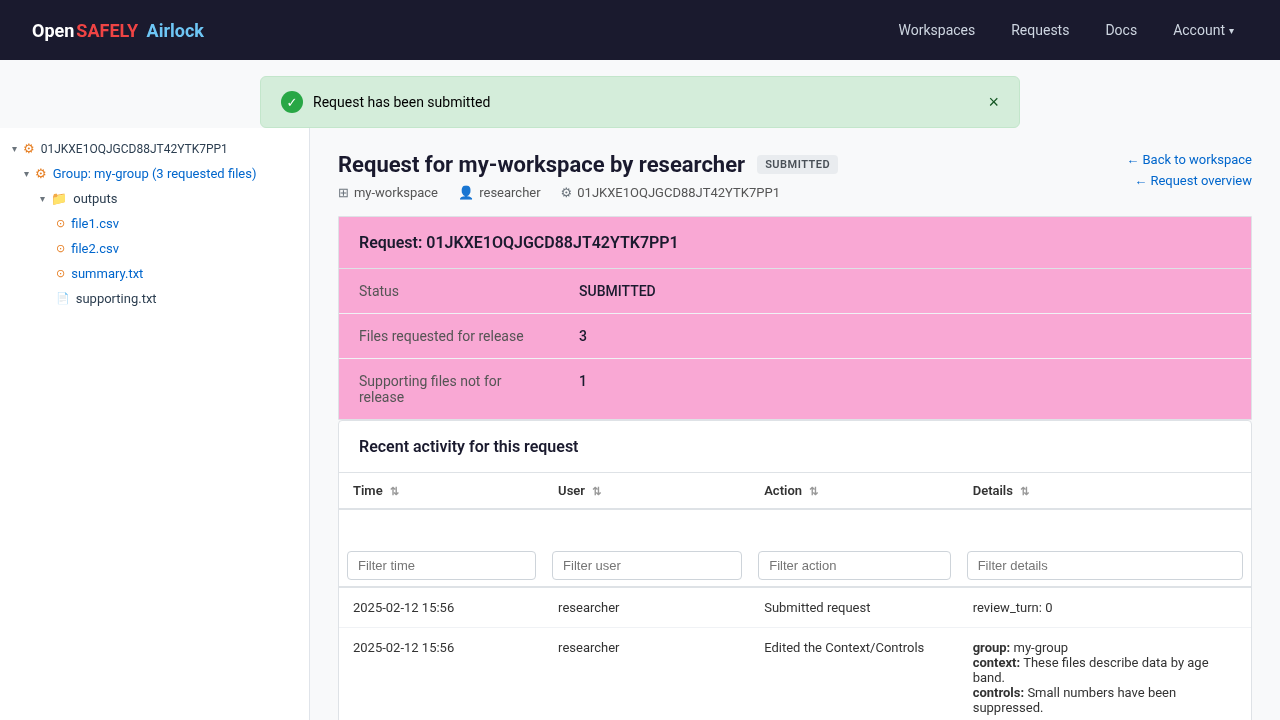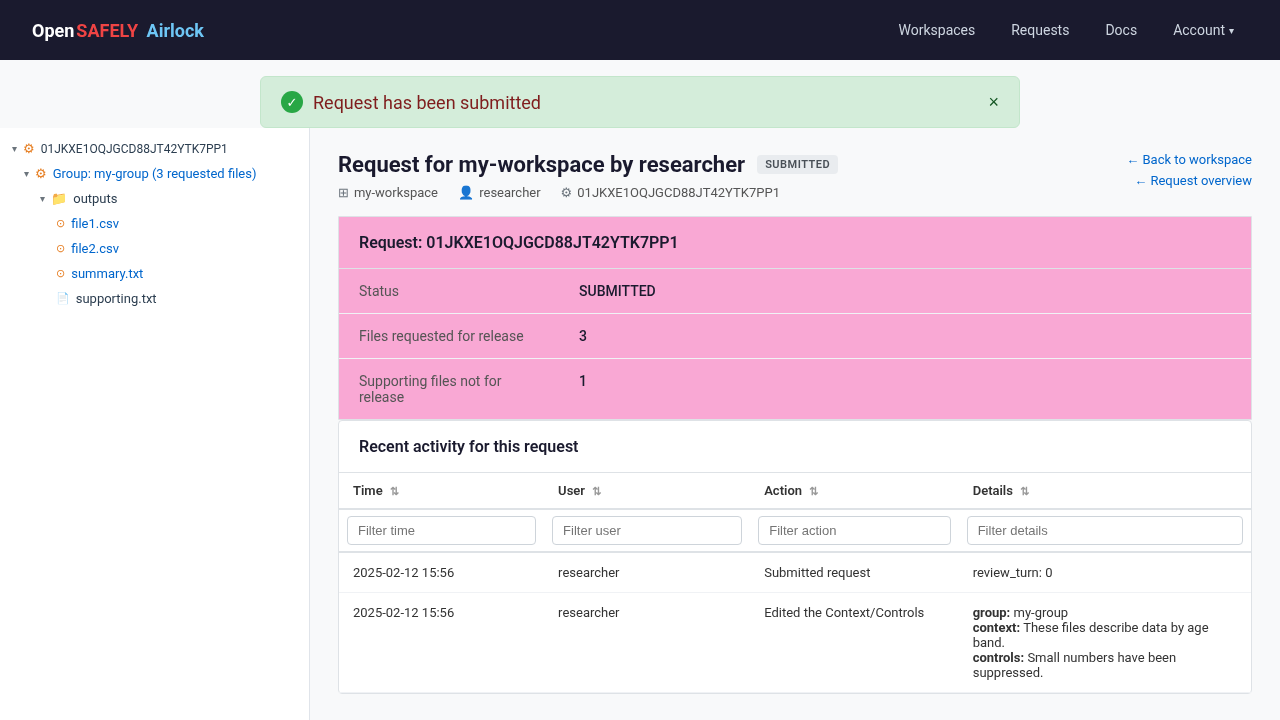--- a/index.html
+++ b/index.html
@@ -52,21 +52,21 @@
       margin: 0 auto;
     }
     .alert-left { display: flex; align-items: center; gap: 10px; }
     .check-circle {
       width: 22px; height: 22px;
       border-radius: 50%;
       background: #28a745;
       display: flex; align-items: center; justify-content: center;
       color: #fff; font-size: 13px; flex-shrink: 0;
     }
-    .alert-text { color: #7f1d1d; font-size: 18px; }
+    .alert-text { color: #000000; font-size: 14px; }
     .close-btn { background: none; border: none; cursor: pointer; color: #155724; font-size: 18px; line-height: 1; }
 
     
     .main-content { display: flex; min-height: calc(100vh - 52px); }
 
     
     .sidebar {
       width: 310px;
       flex-shrink: 0;
       background: #fff;
@@ -164,20 +164,21 @@
     .sort-icon { color: #999; font-size: 11px; margin-left: 4px; }
     .filter-row td { padding: 6px 8px; border-bottom: 1px solid #dee2e6; }
     .filter-input {
       width: 100%;
       border: 1px solid #ced4da;
       border-radius: 4px;
       padding: 6px 10px;
       font-size: 13px;
       color: #333;
       outline: none;
+      margin-top: 35px;
     }
 
     .activity-table tbody tr { border-bottom: 1px solid #f0f2f5; }
     .activity-table tbody td {
       padding: 12px 14px;
       font-size: 13px;
       color: #333;
       vertical-align: top;
     }
     .detail-bold { font-weight: 700; }

